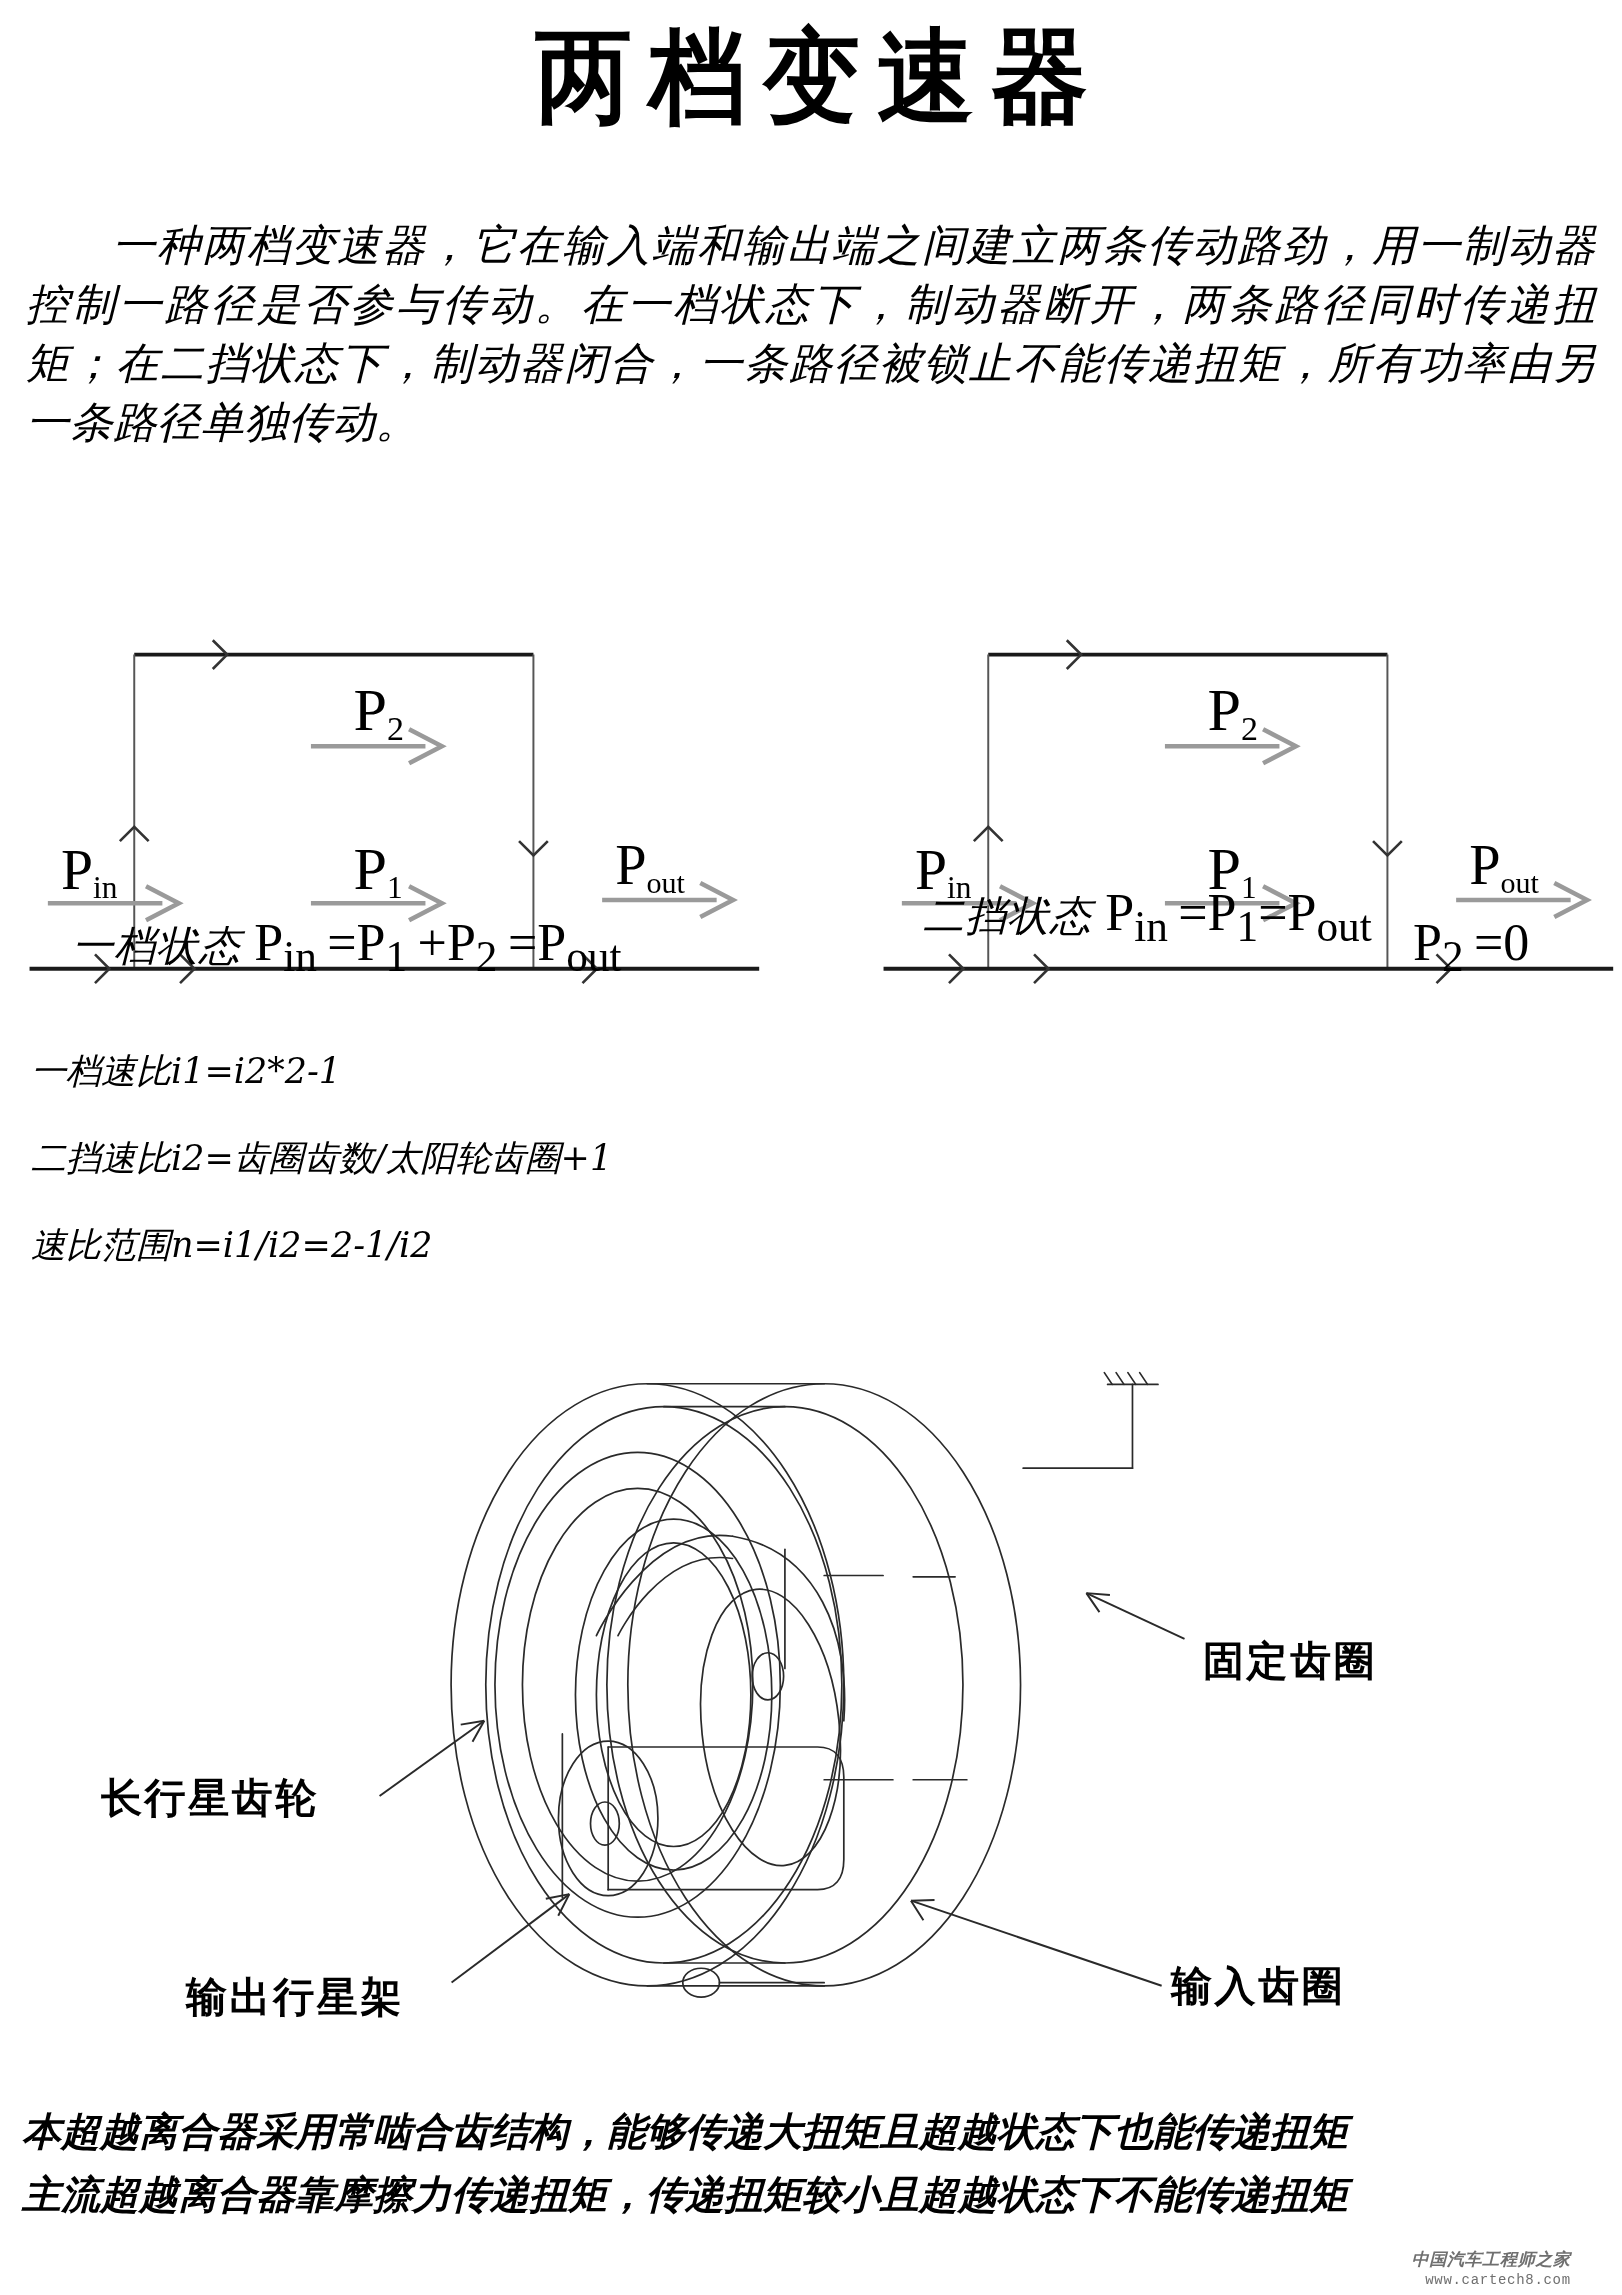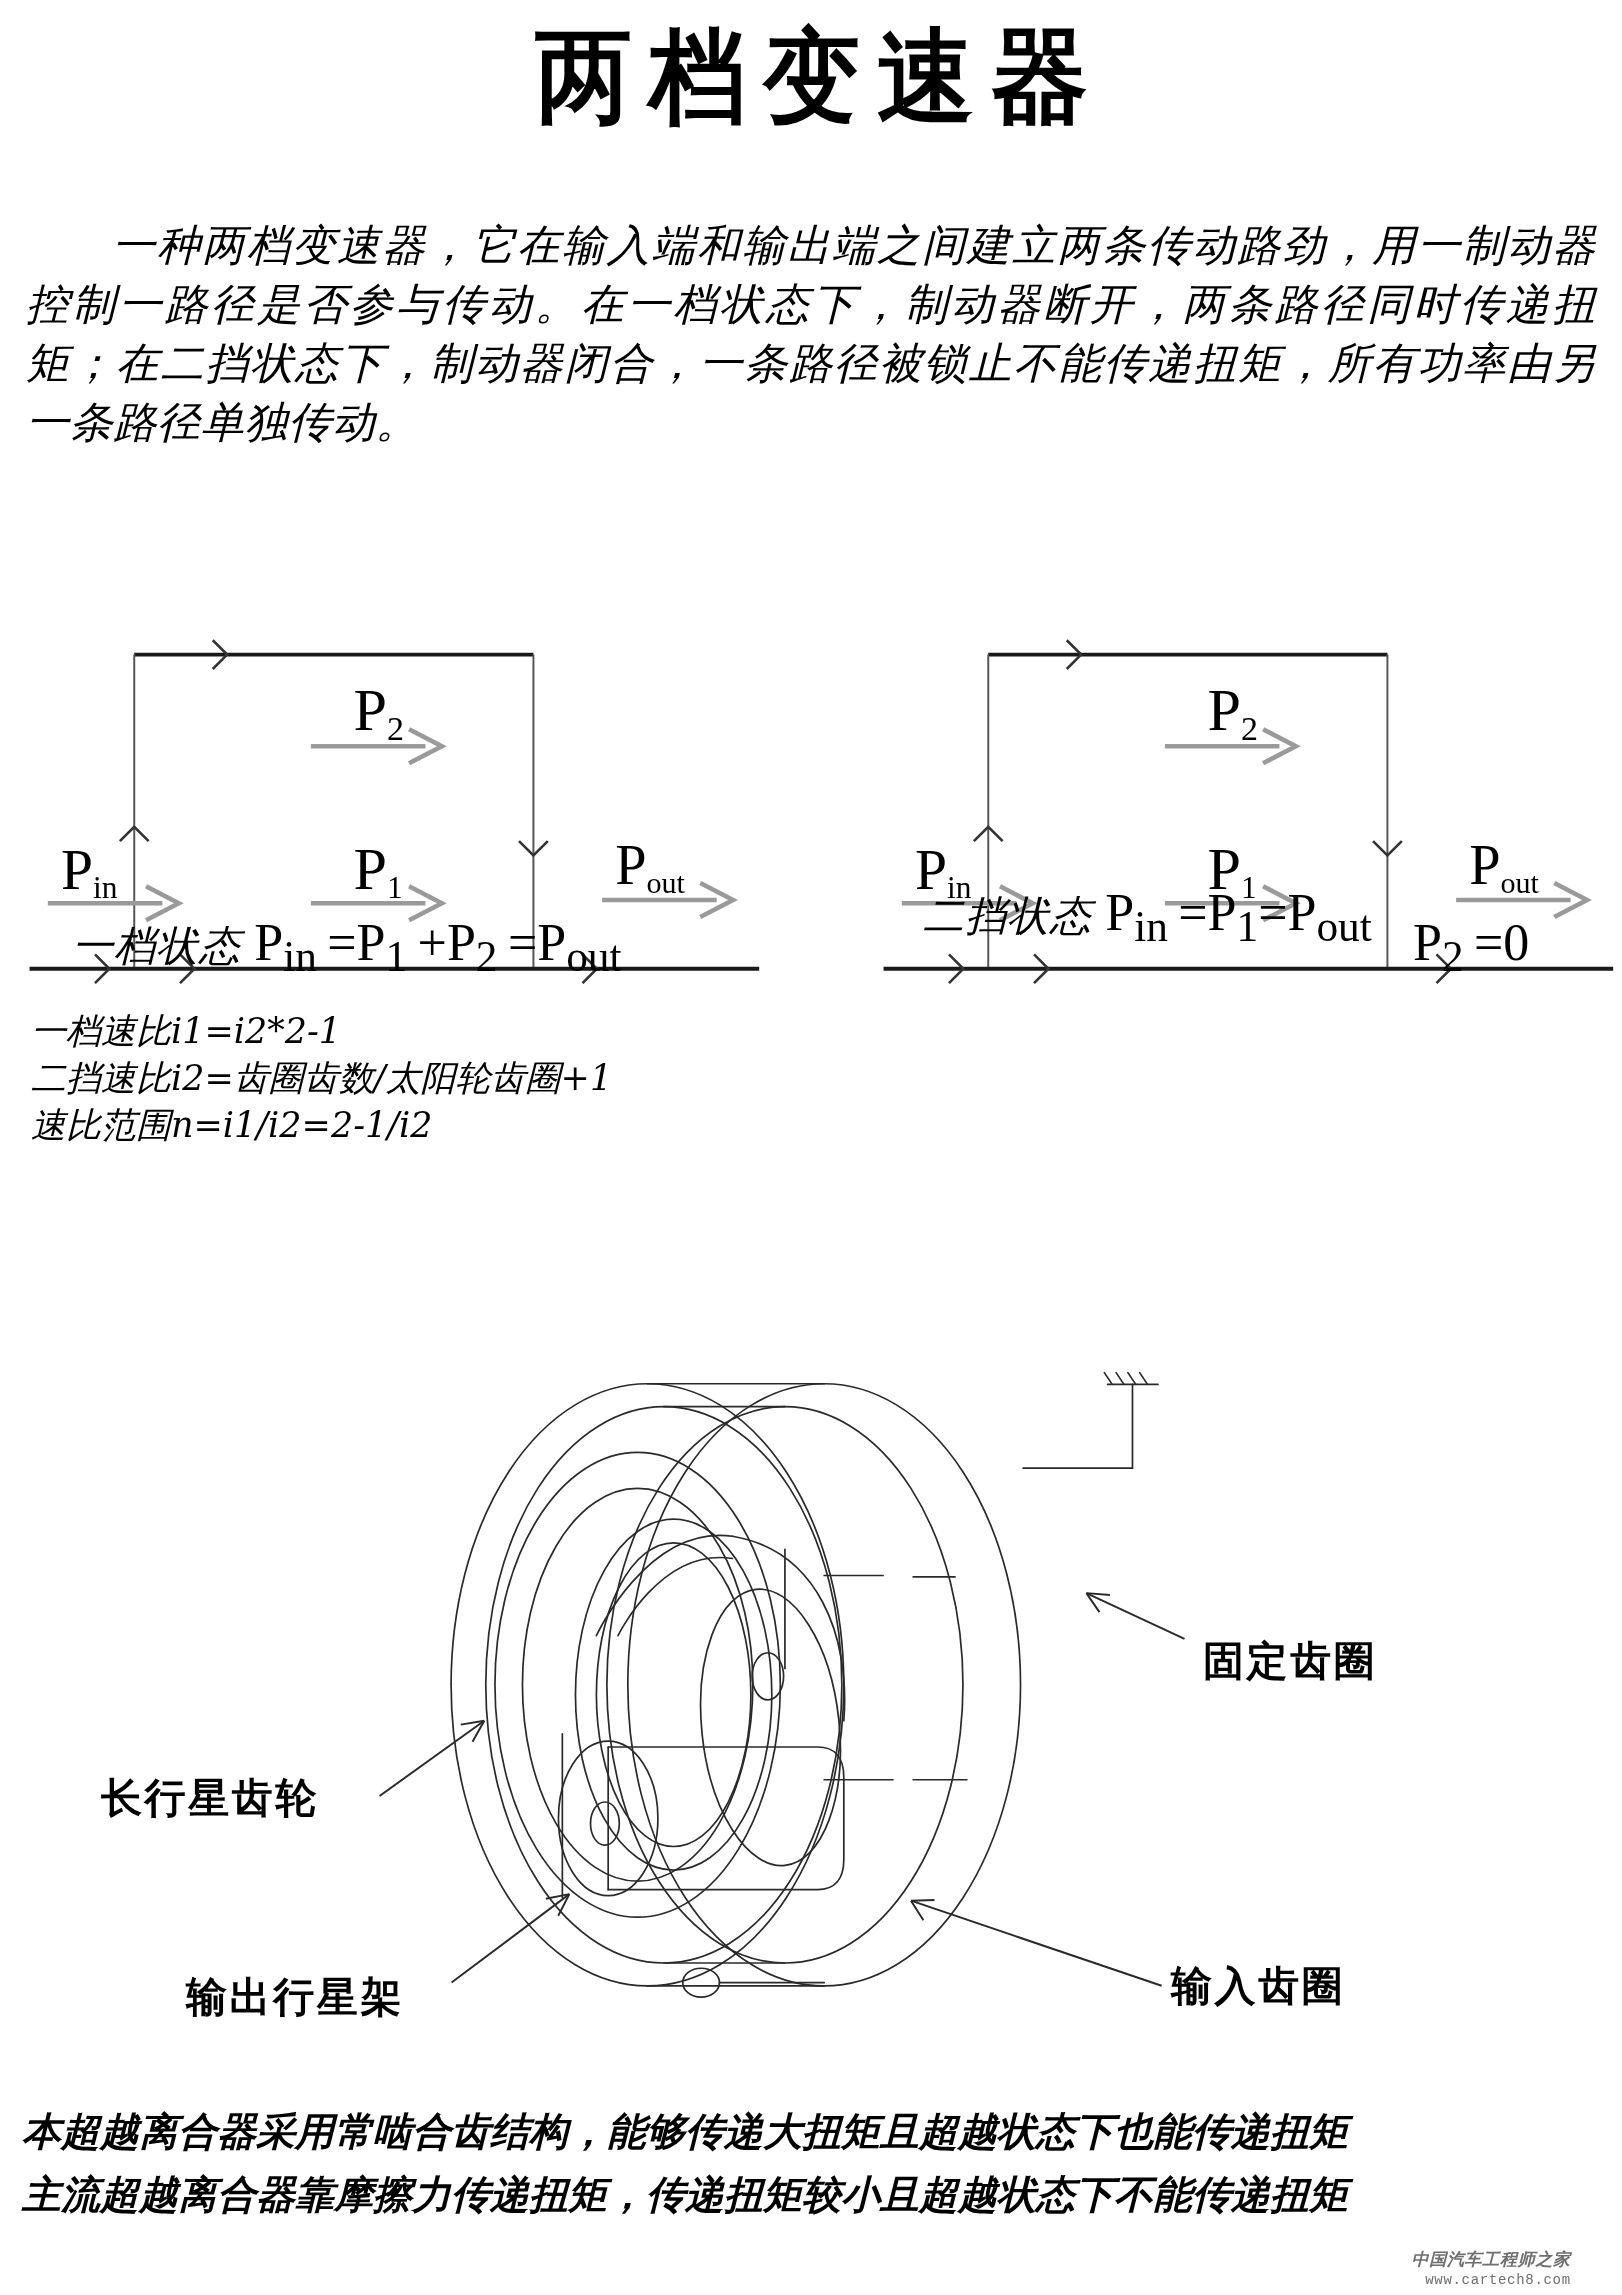--- a/index.html
+++ b/index.html
@@ -59,21 +59,21 @@
   .cap-p2   { left:1413px; top:913px; }
 
   
   .formulas{
     position:absolute; left:31px; top:1008px; width:1047px;
     font-family:"DejaVu Serif", serif;
     font-size:35px;
     line-height:47px;
     font-style:italic;
   }
-  .formulas div{ white-space:nowrap; }
+  .formulas div{ white-space:nowrap;margin-top:40px; }
 
   
   .section-lead{
     position:absolute; left:18.3px; top:1250px; width:1584px;
     font-family:"DejaVu Serif", serif;
     font-size:41px;
     line-height:55px;
     font-style:italic;
     white-space:nowrap;
   }

